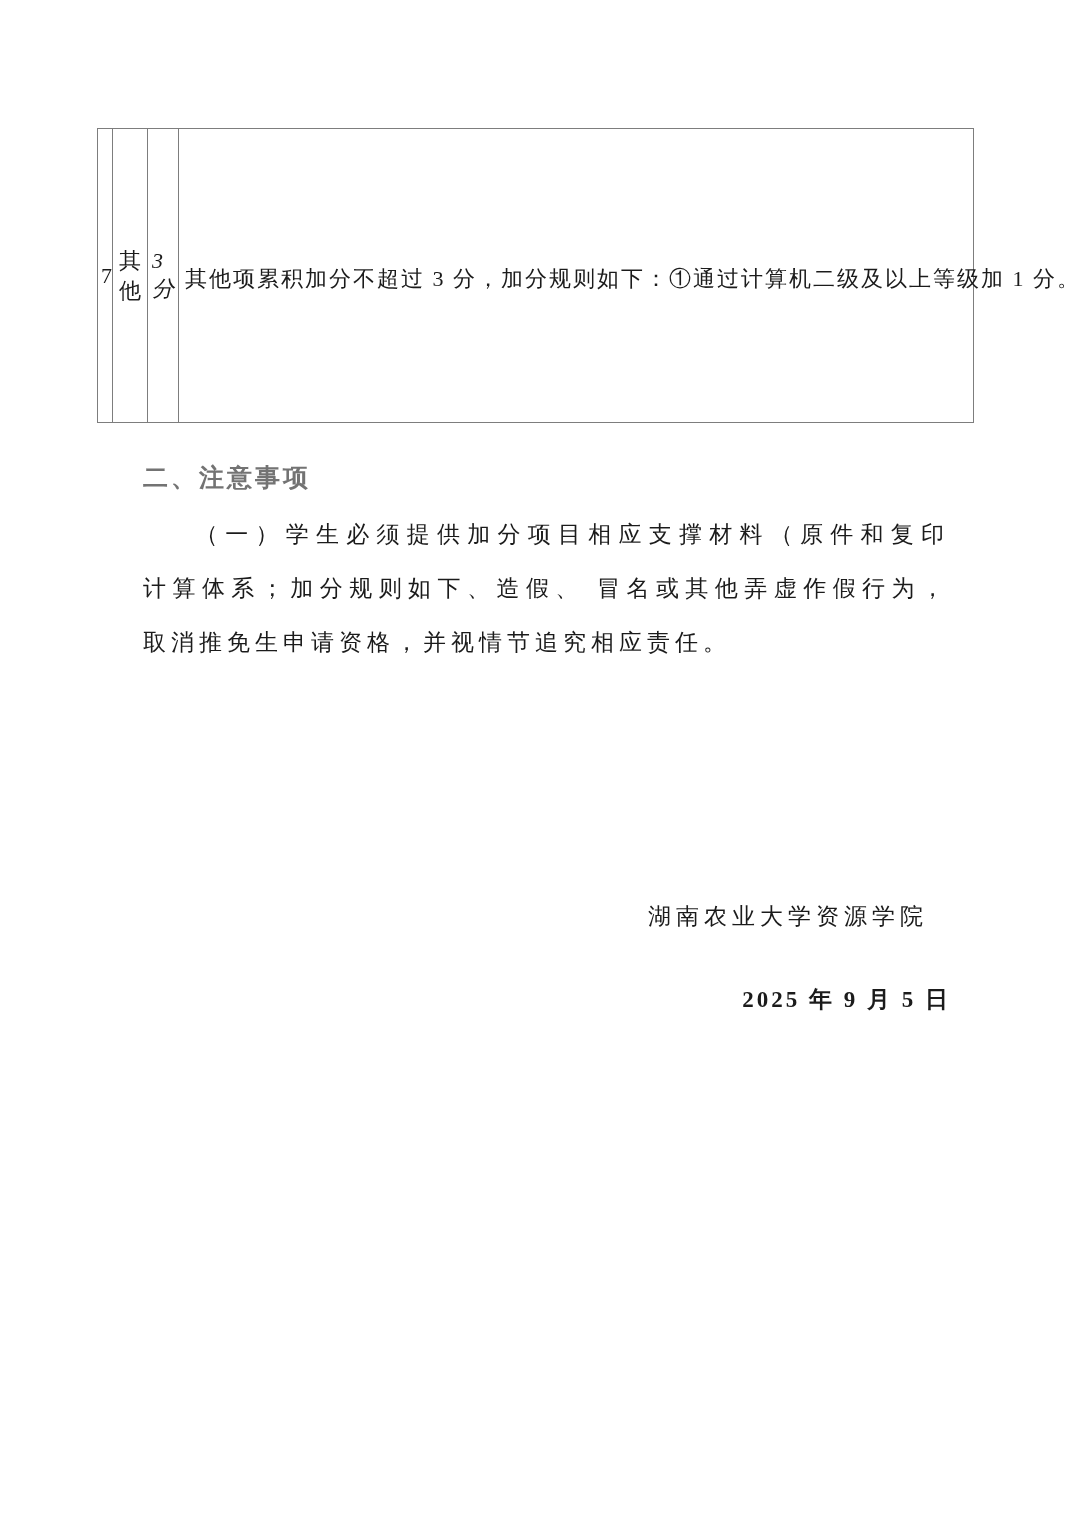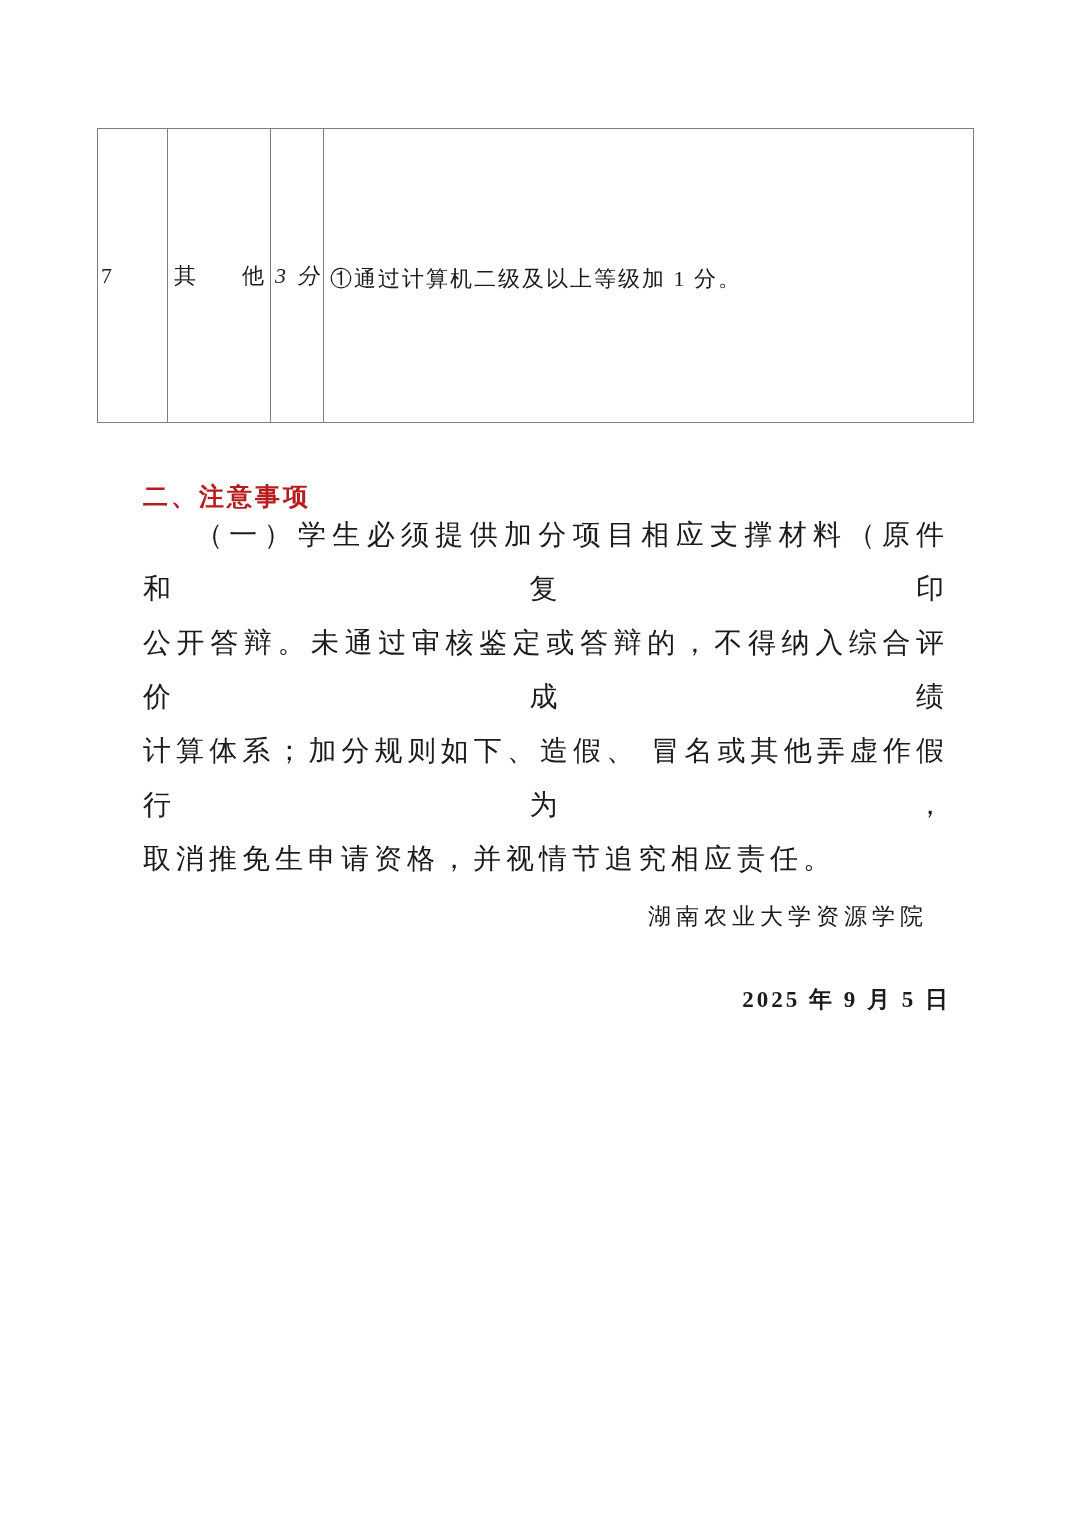--- a/index.html
+++ b/index.html
@@ -53,32 +53,32 @@
     line-height: 49px;
     letter-spacing: 2px;
     white-space: nowrap;
     font-size: 22px;
   }
 
   
   .notes-heading {
     position: absolute;
     left: 143px;
-    top: 480px;
+    top: 461px;
     font-family: "Liberation Sans", "DejaVu Sans", sans-serif;
     font-weight: 700;
     font-size: 25px;
     letter-spacing: 3px;
-    color: #b91c1c;
+    color: #737373;
   }
   .para {
     position: absolute;
     left: 143px;
     width: 806px;
-    font-size: 28px;
+    font-size: 23px;
     letter-spacing: 5px;
   }
   .para .line { line-height: 54px; white-space: nowrap; }
   .para .line.fill {
     white-space: normal;
     text-align: justify;
     text-align-last: justify;
   }
   .para .line.indent { text-indent: 52px; }
   .para1 { top: 508px; }
@@ -110,30 +110,30 @@
 
   <div class="score-table">
     <div class="cell col-index">7</div>
     <div class="cell col-category">
       <span class="spread">其 他</span>
     </div>
     <div class="cell col-score">
       <span class="spread">3 分</span>
     </div>
     <div class="cell col-details">
+      <div class="detail-line">其他项累积加分不超过 3 分，加分规则如下：</div>
       <div class="detail-line">①通过计算机二级及以上等级加 1 分。</div>
 
     </div>
   </div>
 
   <div class="notes-heading">二、注意事项</div>
 
   <div class="para para1">
     <div class="line fill indent">（一）学生必须提供加分项目相应支撑材料（原件和复印</div>
-    <div class="line fill">公开答辩。未通过审核鉴定或答辩的，不得纳入综合评价成绩</div>
     <div class="line fill">计算体系；加分规则如下、造假、 冒名或其他弄虚作假行为，</div>
     <div class="line">取消推免生申请资格，并视情节追究相应责任。</div>
   </div>
 
 
   <div class="signature-org">湖南农业大学资源学院</div>
   <div class="signature-date">2025 年 9 月 5 日</div>
 
 </div>
 

